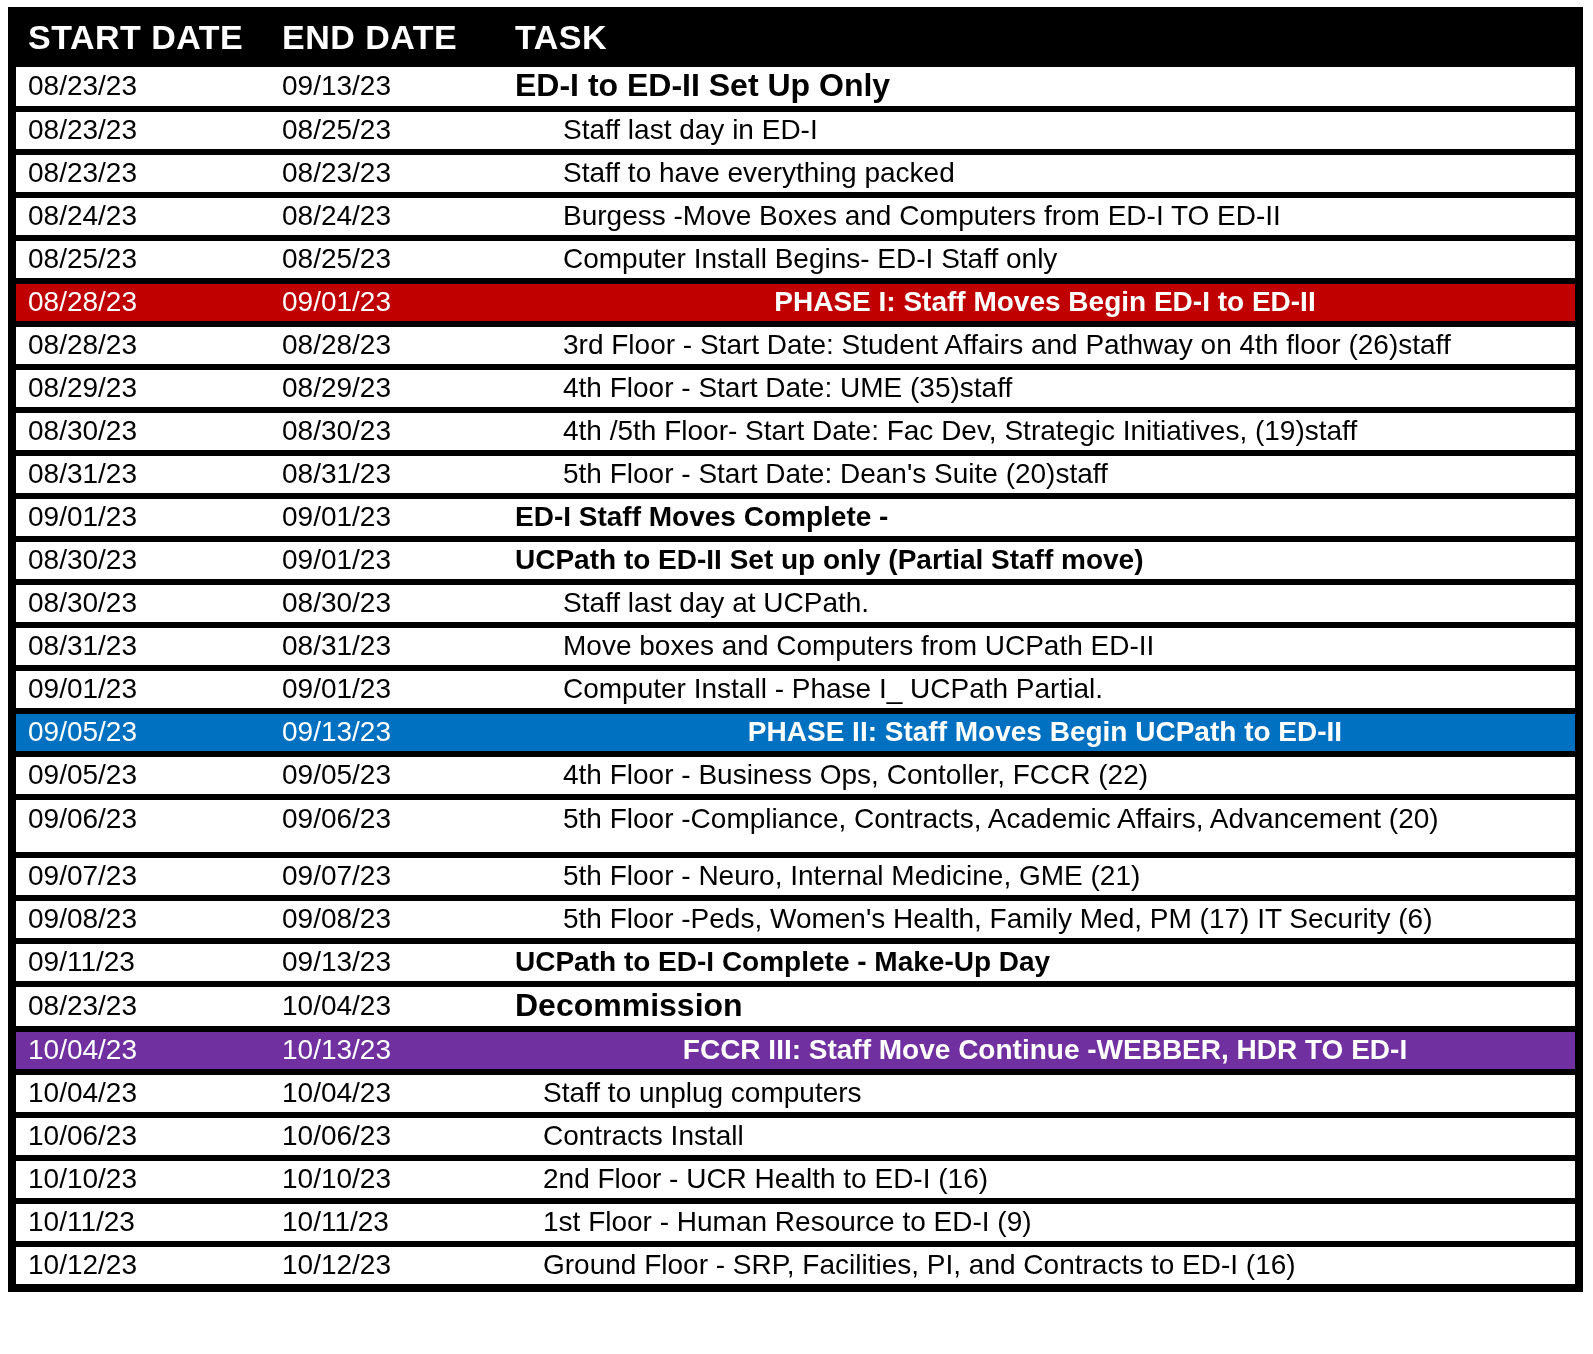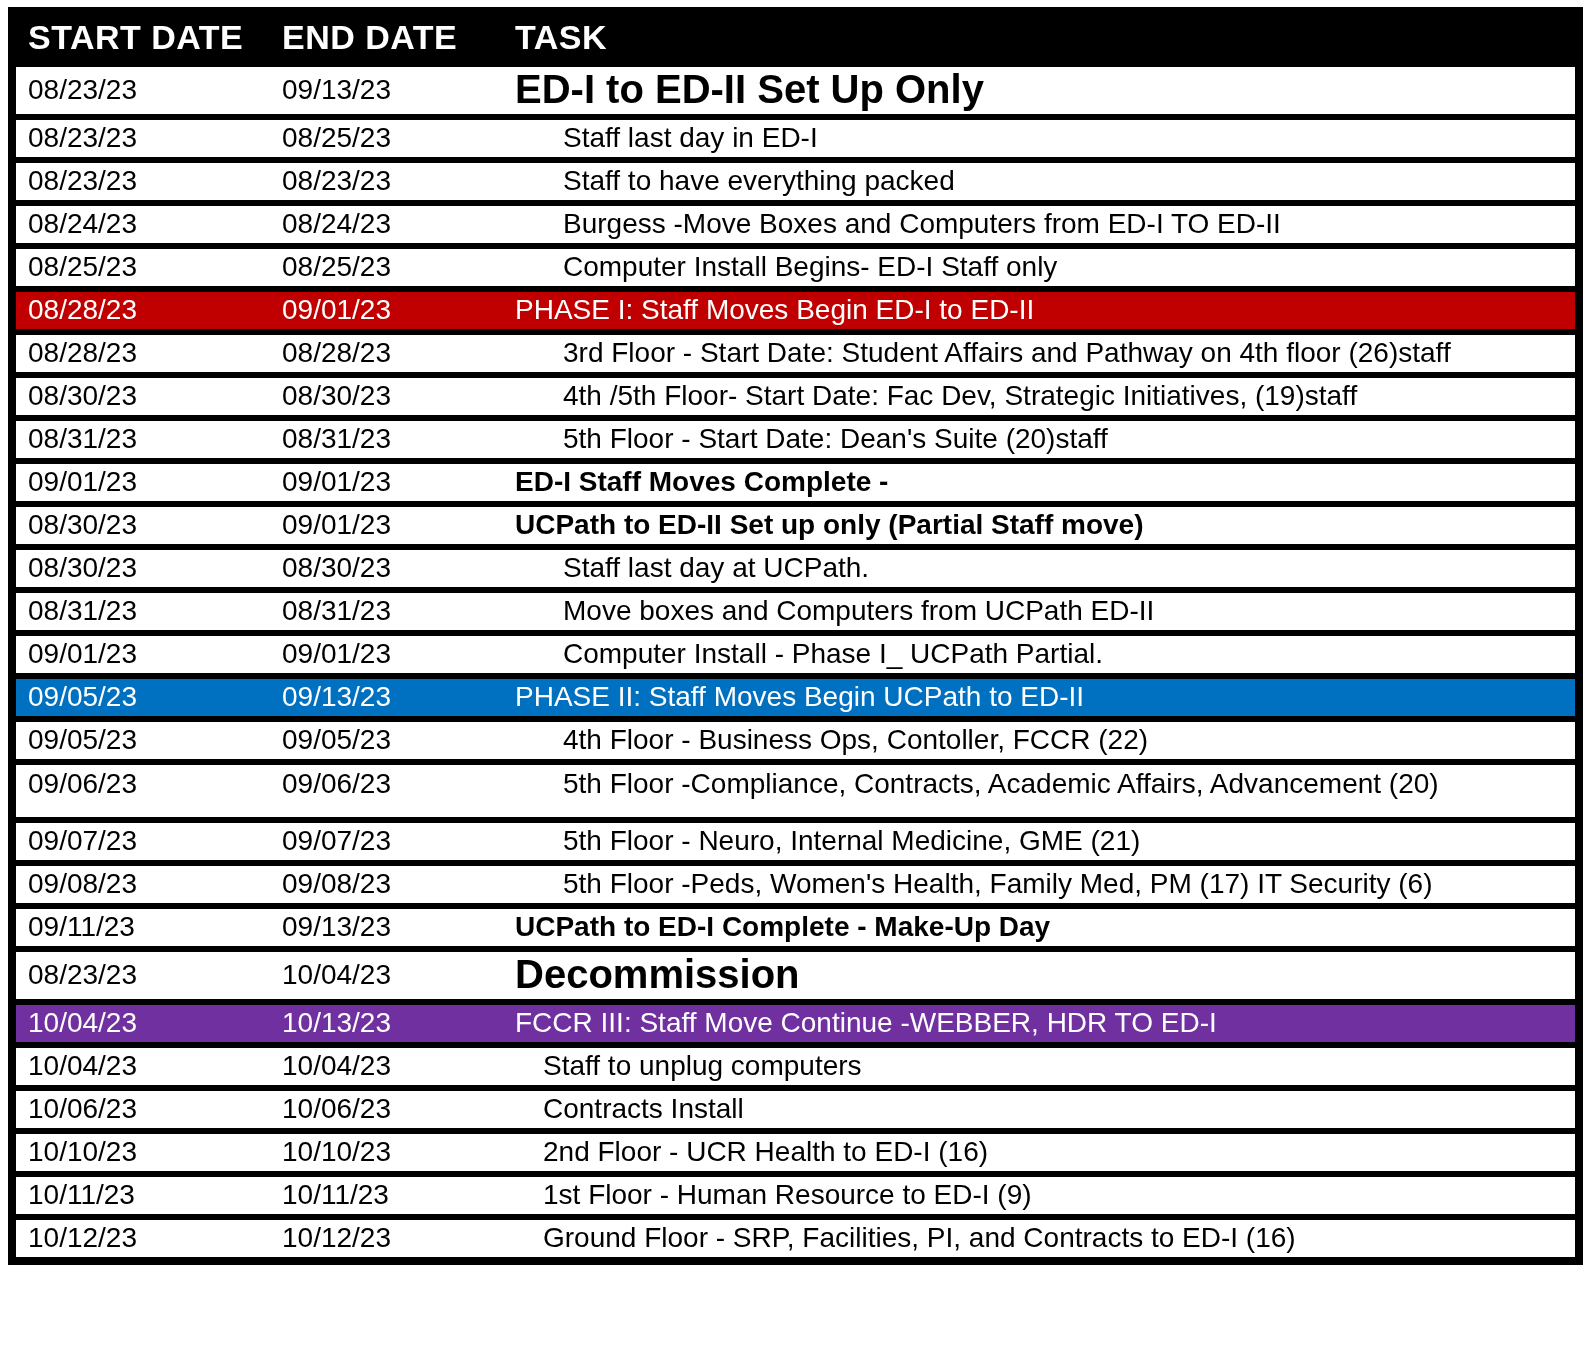--- a/index.html
+++ b/index.html
@@ -45,26 +45,26 @@
     color: #000000;
     height: 35px;
     vertical-align: middle;
     padding: 0 0 2px 12px;
     white-space: nowrap;
     overflow: hidden;
   }
   tr.tall td { height: 47px; vertical-align: top; padding-top: 3px; }
 
   
-  td.task.section-large { font-weight: bold; font-size: 40px; }
+  td.task.section-large { font-weight: bold; font-size: 32px; }
   td.task.section       { font-weight: bold; font-size: 28px; }
   td.task.sub           { padding-left: 60px; }
   td.task.sub2          { padding-left: 40px; }
   tr.phase td           { color: #ffffff; }
-  tr.phase td.task      { font-weight: normal; }
+  tr.phase td.task      { font-weight: bold; text-align: center; }
 </style>
 </head>
 <body>
 
 <div class="page">
   <table class="schedule">
     <colgroup>
       <col class="c-start">
       <col class="c-end">
       <col class="c-task">
@@ -106,20 +106,25 @@
           <td>08/28/23</td>
           <td>09/01/23</td>
           <td class="task phase">PHASE I: Staff Moves Begin ED-I to ED-II</td>
         </tr>
         <tr>
           <td>08/28/23</td>
           <td>08/28/23</td>
           <td class="task sub">3rd Floor - Start Date: Student Affairs and Pathway on 4th floor (26)staff</td>
         </tr>
         <tr>
+          <td>08/29/23</td>
+          <td>08/29/23</td>
+          <td class="task sub">4th Floor - Start Date: UME (35)staff</td>
+        </tr>
+        <tr>
           <td>08/30/23</td>
           <td>08/30/23</td>
           <td class="task sub">4th /5th  Floor- Start Date: Fac Dev, Strategic Initiatives,  (19)staff</td>
         </tr>
         <tr>
           <td>08/31/23</td>
           <td>08/31/23</td>
           <td class="task sub">5th Floor - Start Date: Dean's Suite (20)staff</td>
         </tr>
         <tr>

